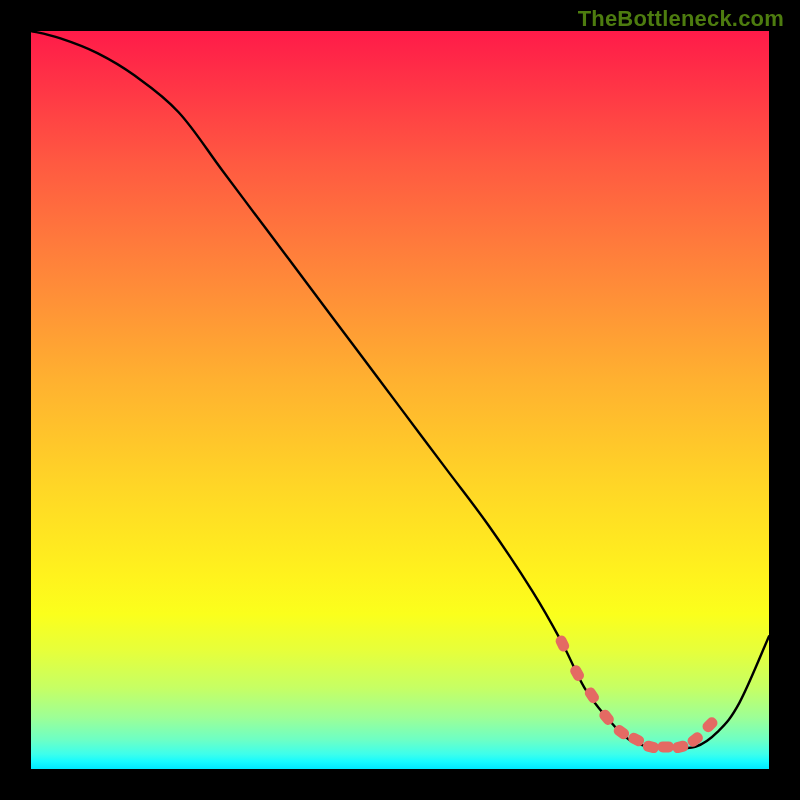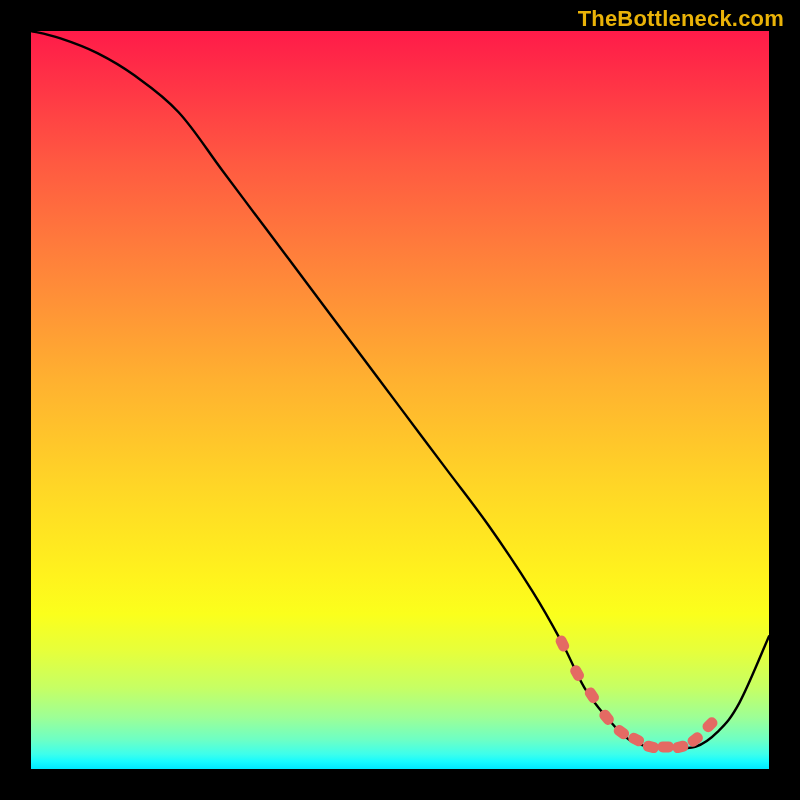--- a/index.html
+++ b/index.html
@@ -40,21 +40,21 @@
       #00e8ff 100%
     );
   }
   .watermark {
     position: absolute;
     top: 6px;
     right: 16px;
     font-family: Arial, Helvetica, sans-serif;
     font-size: 22px;
     font-weight: 600;
-    color: #eab308;
+    color: #4d7c0f;
     letter-spacing: 0.2px;
     user-select: none;
   }
   .curve-svg {
     position: absolute;
     left: 31px;
     top: 31px;
     width: 738px;
     height: 738px;
     overflow: visible;

